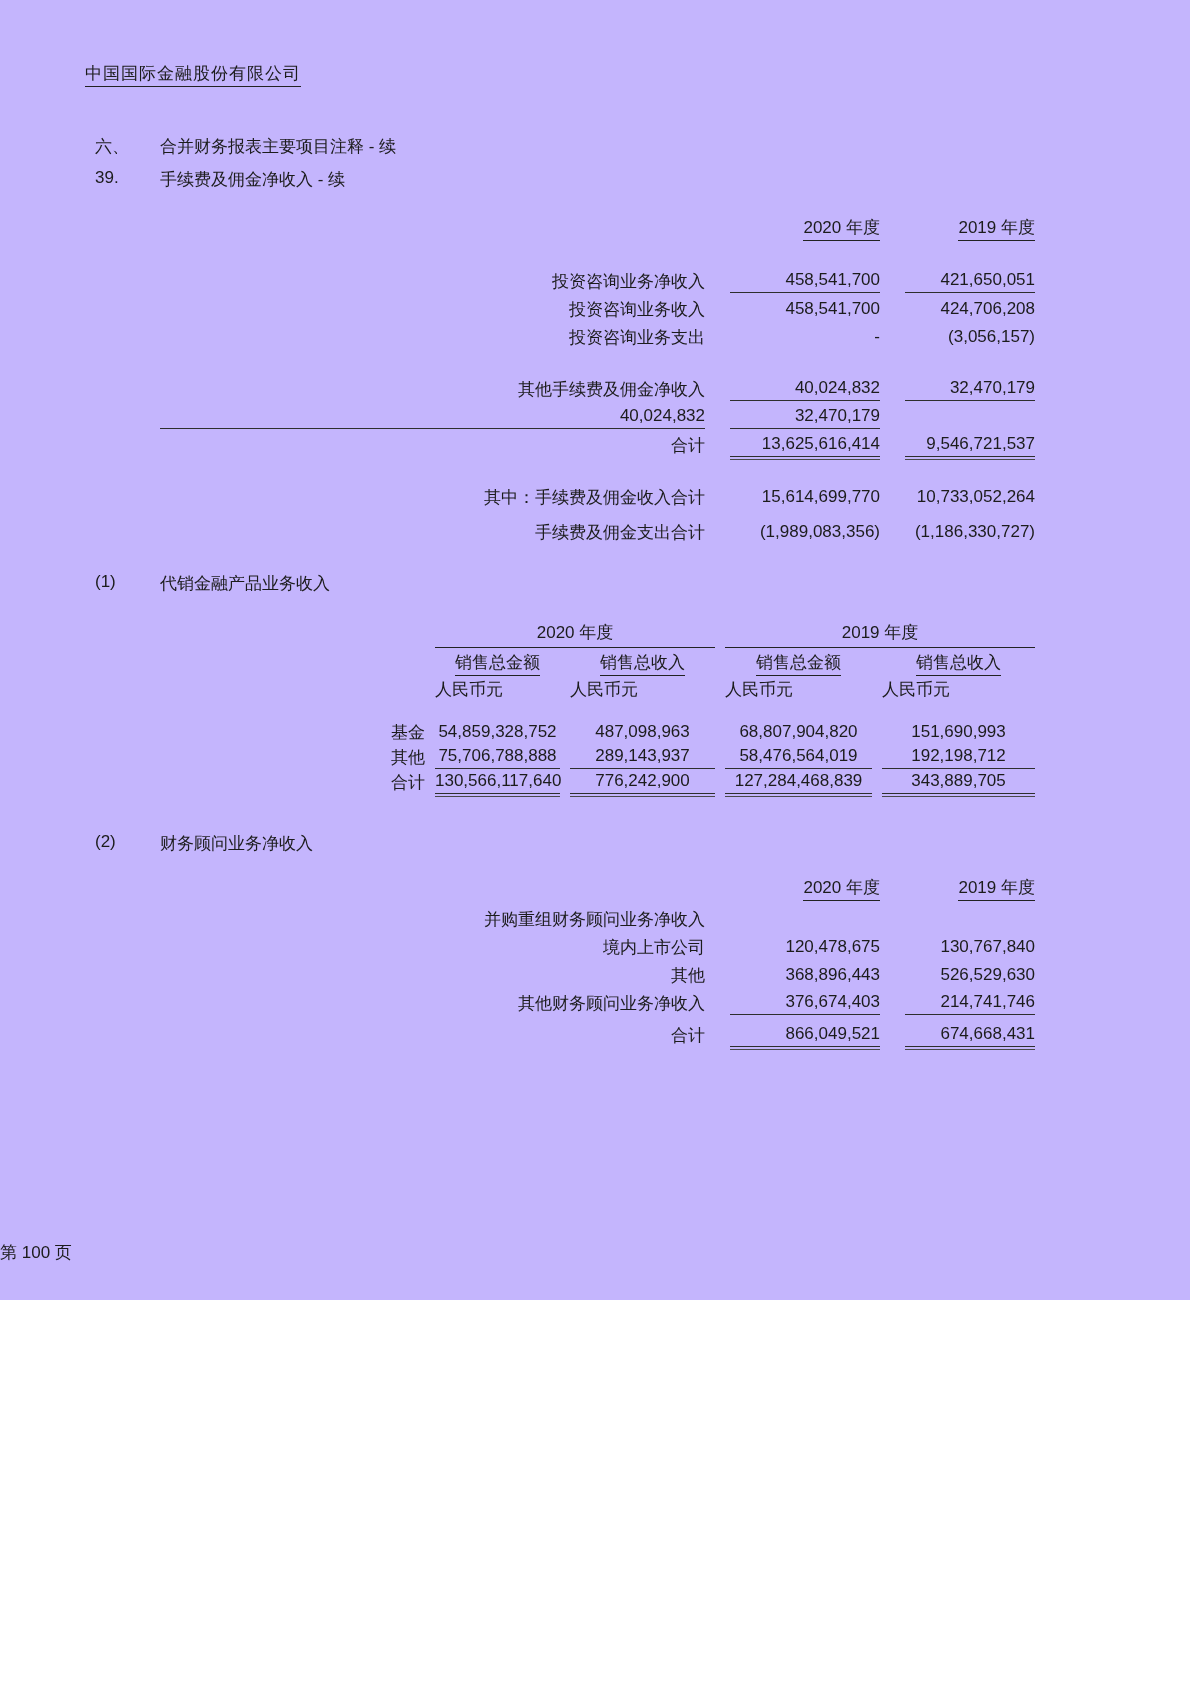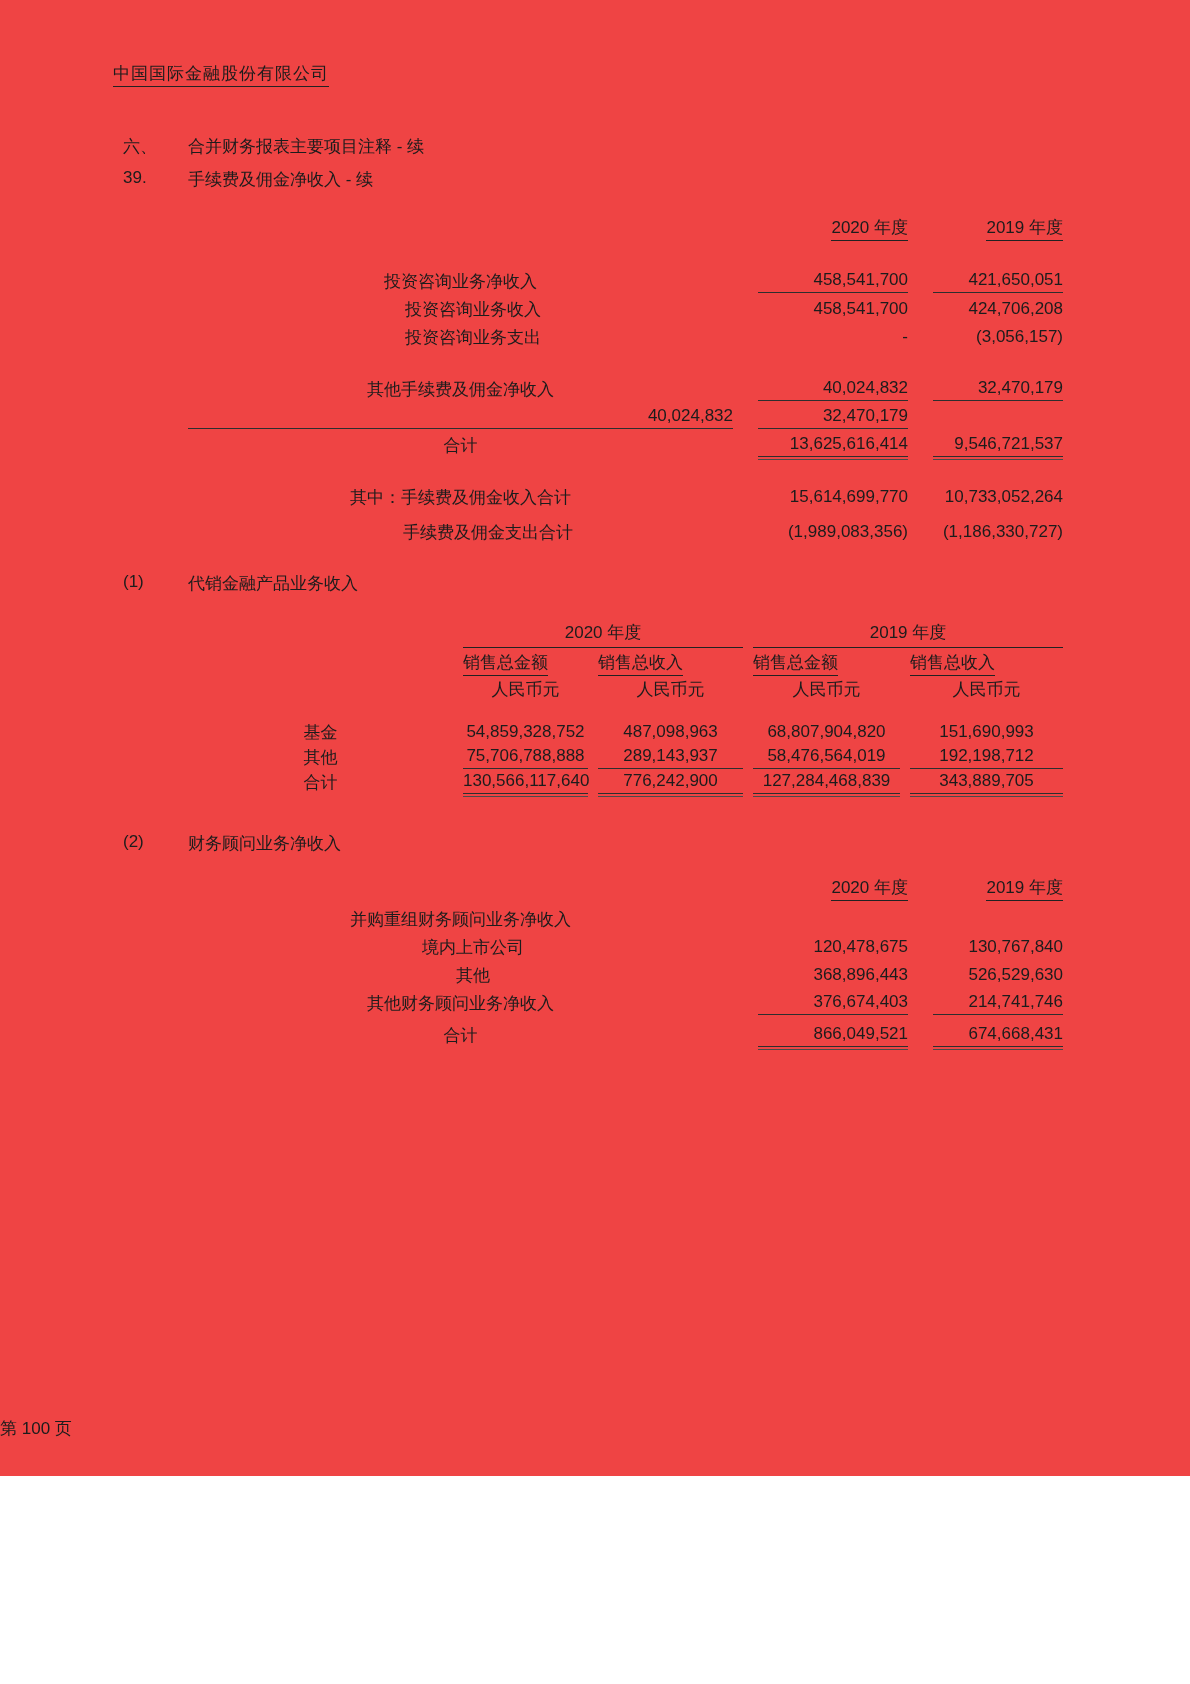--- a/index.html
+++ b/index.html
@@ -1,25 +1,24 @@
 <!DOCTYPE html>
 <html><head>
 <meta charset="utf-8">
 <style>
   * { margin:0; padding:0; box-sizing:border-box; }
   html,body { background:#ffffff; }
   .page {
     position:relative;
-    width:1190px; height:1476px;
-    background:#ef4444;
+    width:1190px; height:1300px;
+    background:#c4b5fd;
     color:#1c1c1c;
     font-family:"Liberation Sans", sans-serif;
     font-size:17px;
     overflow:hidden;
-    padding-left:28px;
   }
   .company {
     display:inline-block;
     margin:62px 0 0 85px;
     padding-bottom:1px;
     border-bottom:1px solid #222;
     letter-spacing:1px;
   }
   .h-row { display:flex; margin-left:95px; }
   .h-num { width:65px; flex:0 0 65px; }
@@ -31,21 +30,21 @@
   
   .tbl2 { margin-left:160px; width:875px; }
   .trow {
     display:grid;
     grid-template-columns:1fr 150px 130px;
     column-gap:25px;
     align-items:end;
     min-height:28px;
   }
   .thead .val span { display:inline-block; border-bottom:1px solid #222; padding-bottom:1px; }
-  .lbl { text-align:center; white-space:nowrap; }
+  .lbl { text-align:right; white-space:nowrap; }
   .ind1 { padding-left:25px; }
   .ind2 { padding-left:55px;margin-top:12px; }
   .val { text-align:right; white-space:nowrap; padding-bottom:2px; }
   .r1 { border-bottom:1px solid #2e2e2e; }
   .r2 { border-bottom:1px solid #2e2e2e; position:relative; }
   .r2::after {
     content:""; position:absolute; left:0; right:0; bottom:-4px;
     border-bottom:1px solid #4a4a4a;
   }
   .sp24 { height:24px; }
@@ -57,23 +56,23 @@
   .brow {
     display:grid;
     grid-template-columns:265px 125px 145px 147px 153px;
     column-gap:10px;
     align-items:end;
     min-height:25px;
   }
   .bgroup { text-align:center; border-bottom:1px solid #222; padding-bottom:3px; }
   .g2020 { grid-column:2 / 4; }
   .g2019 { grid-column:4 / 6; }
-  .bsub { padding-top:3px; }
+  .bsub { text-align:center; padding-top:3px; }
   .bsub span { display:inline-block; border-bottom:1px solid #222; padding-bottom:1px; }
-  .bcur { text-align:center; padding-top:2px; }
+  .bcur { padding-top:2px; }
   .bval { text-align:center; white-space:nowrap; padding-bottom:2px; }
   .brow .c1 { grid-column:2; } .brow .c2 { grid-column:3; }
   .brow .c3 { grid-column:4; } .brow .c4 { grid-column:5; }
   .bgap { height:18px; }
 
   .footer {
     position:absolute; left:0; bottom:36px; width:100%;
   }
 </style>
 </head>

